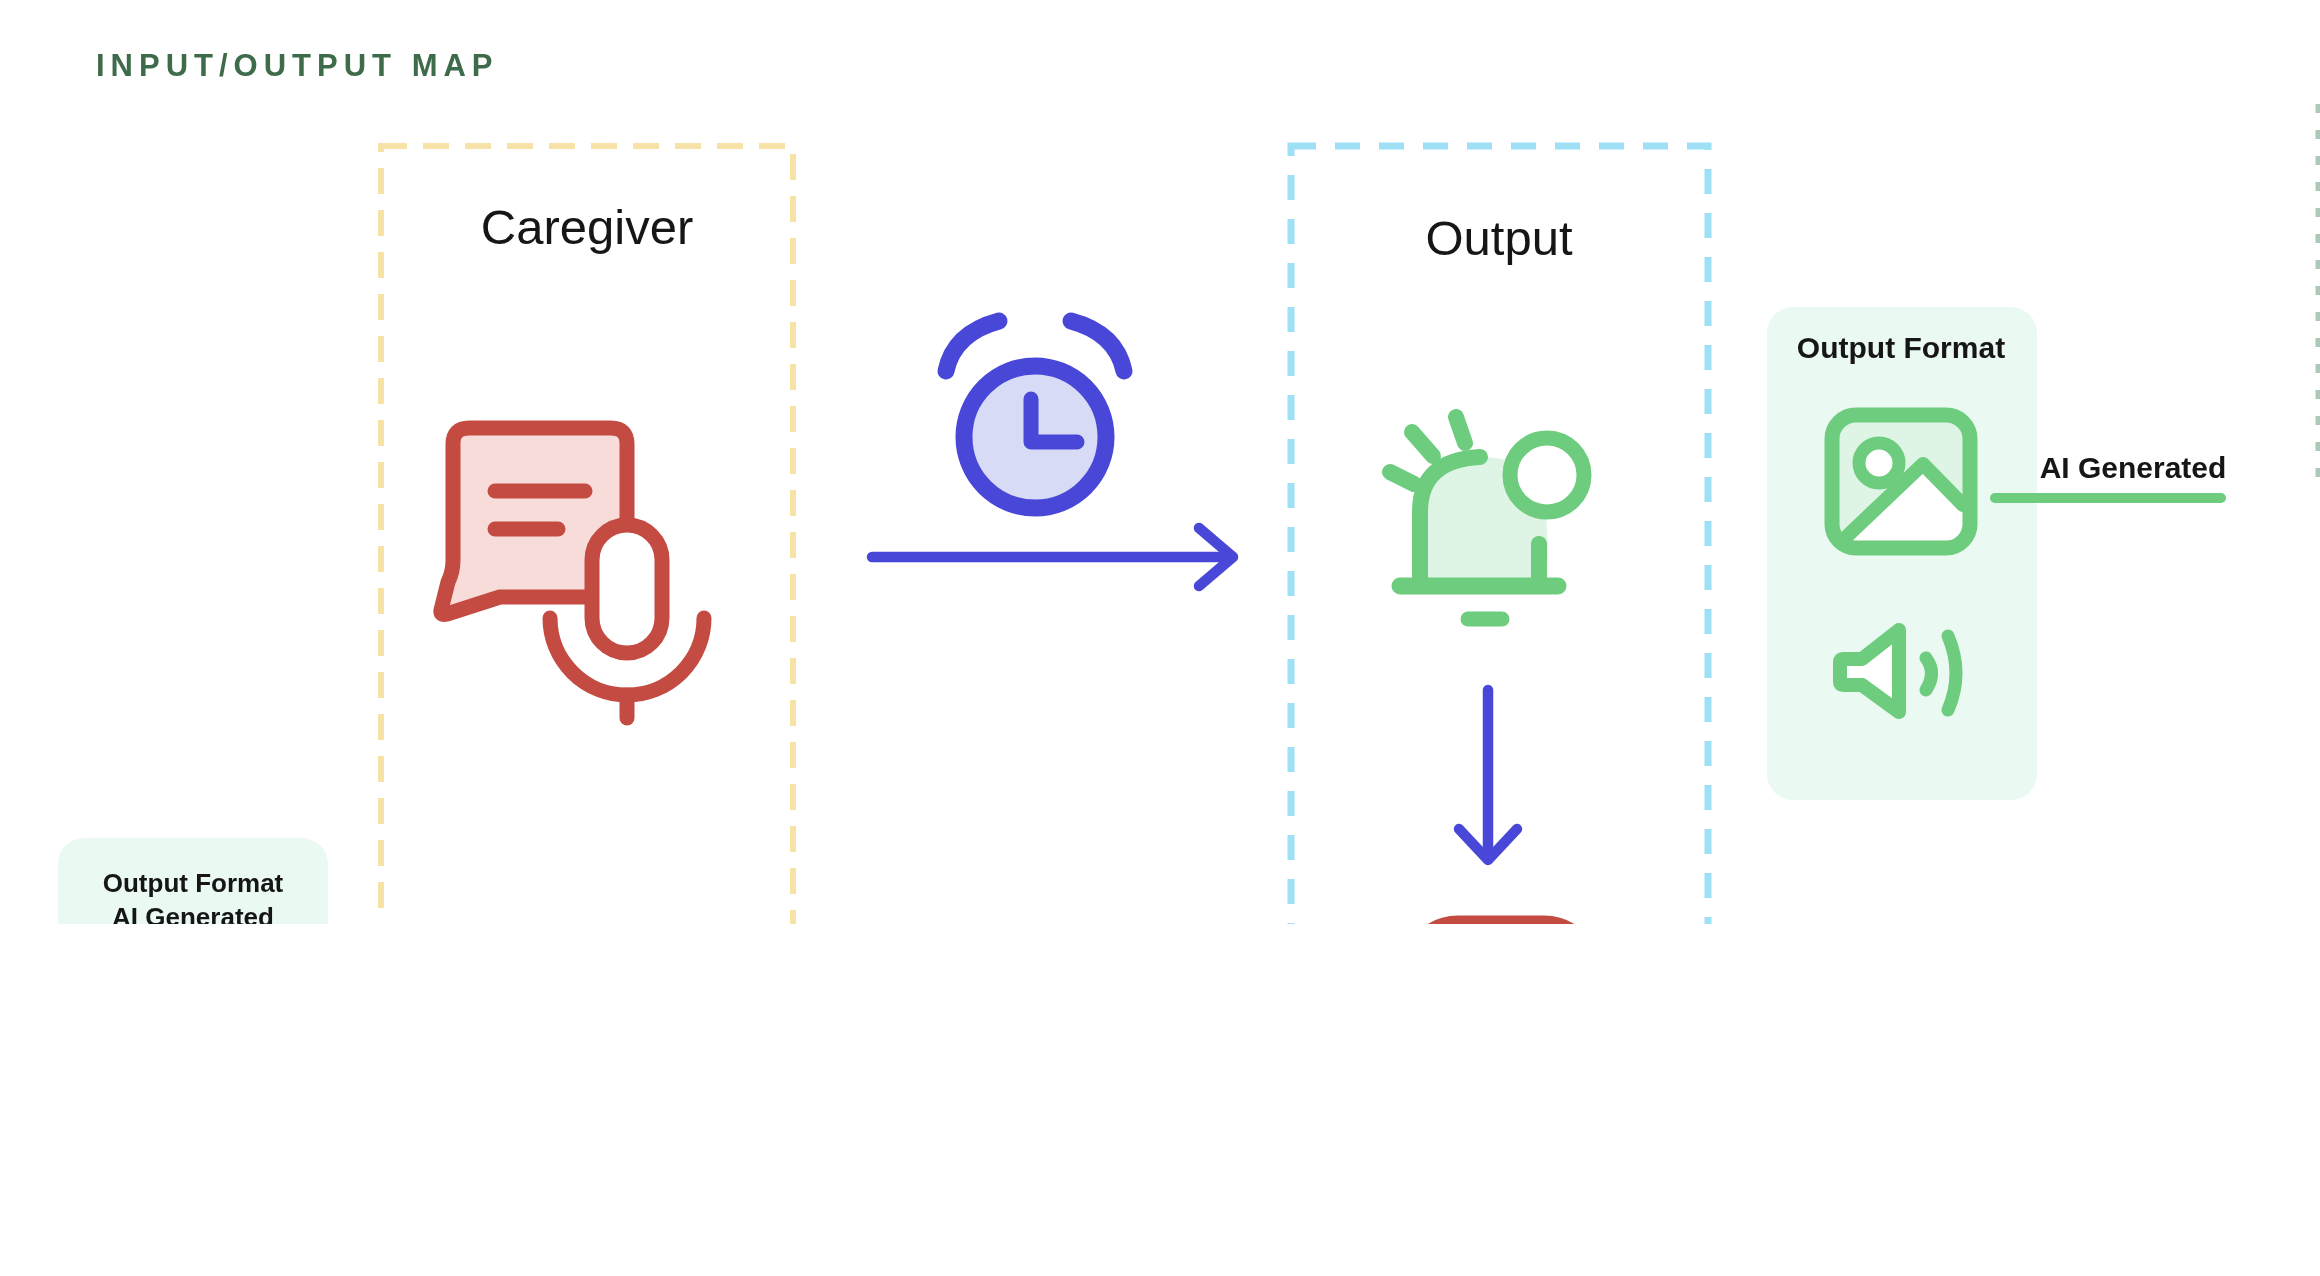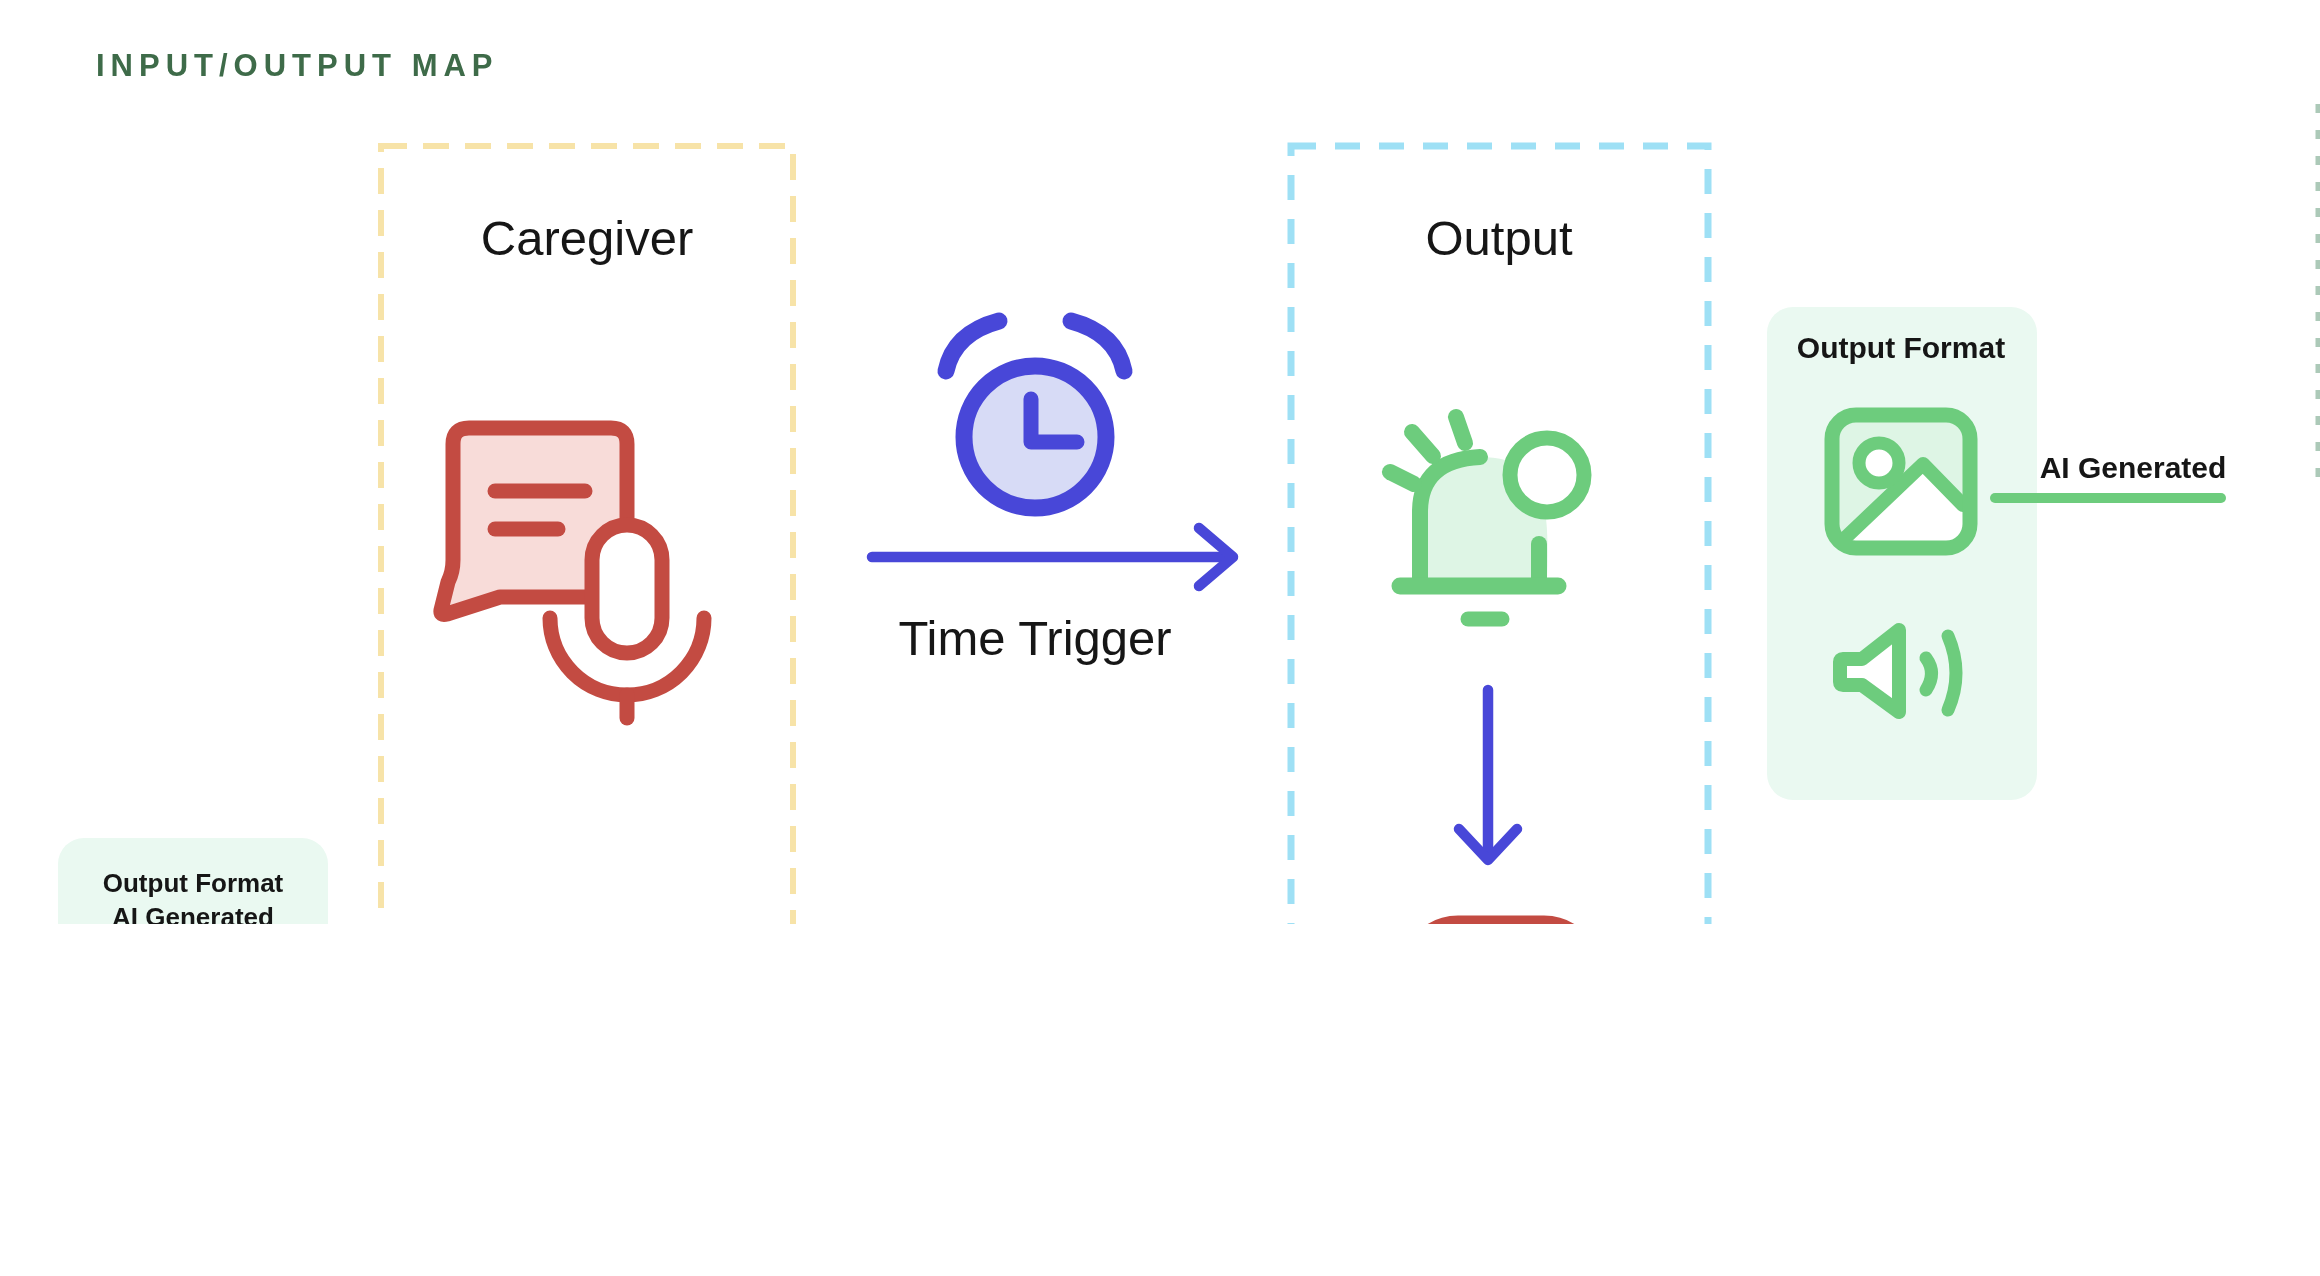--- a/index.html
+++ b/index.html
@@ -133,24 +133,23 @@
     <g>
       <path d="M 146 968 H 254 Q 282 968 282 996 V 1102 Q 282 1130 254 1130 H 175 L 103 1151 Q 96 1153 99 1146 L 112 1110 Q 118 1102 118 1094 V 996 Q 118 968 146 968 Z" fill="#ffffff" stroke="#6DCC7D" stroke-width="17" stroke-linejoin="round"></path>
       <path d="M 152 1035 H 242" stroke="#6DCC7D" stroke-width="16" stroke-linecap="round"></path>
       <path d="M 152 1073 H 214" stroke="#6DCC7D" stroke-width="16" stroke-linecap="round"></path>
     </g>
 
     <path d="M 2318 104 V 488" stroke="#ACC9B8" stroke-width="5" stroke-dasharray="9 17" fill="none"></path>
     <path d="M 2318 938 V 1082" stroke="#BFD6C6" stroke-width="4" stroke-dasharray="8 14" opacity="0.85" fill="none"></path>
   </svg>
 
-  <div class="abs actor-label" style="left:587px;top:210px;">Caregiver</div>
+  <div class="abs actor-label" style="left:587px;top:199px;">Caregiver</div>
   <div class="abs actor-label" style="left:1499px;top:210px;">Output</div>
 
-  <div class="abs flow-label" style="left:1035px;top:610px;">Time Trigger</div>
 
   <div class="abs panel-title" style="left:1901px;top:331px;">Output Format</div>
 
   <div class="abs annotation-label" style="left:2133px;top:451px;">AI Generated</div>
 
   <div class="abs panel-title-small" style="left:193px;top:866px;">
     <div>Output Format</div>
     <div>AI Generated</div>
   </div>
 

